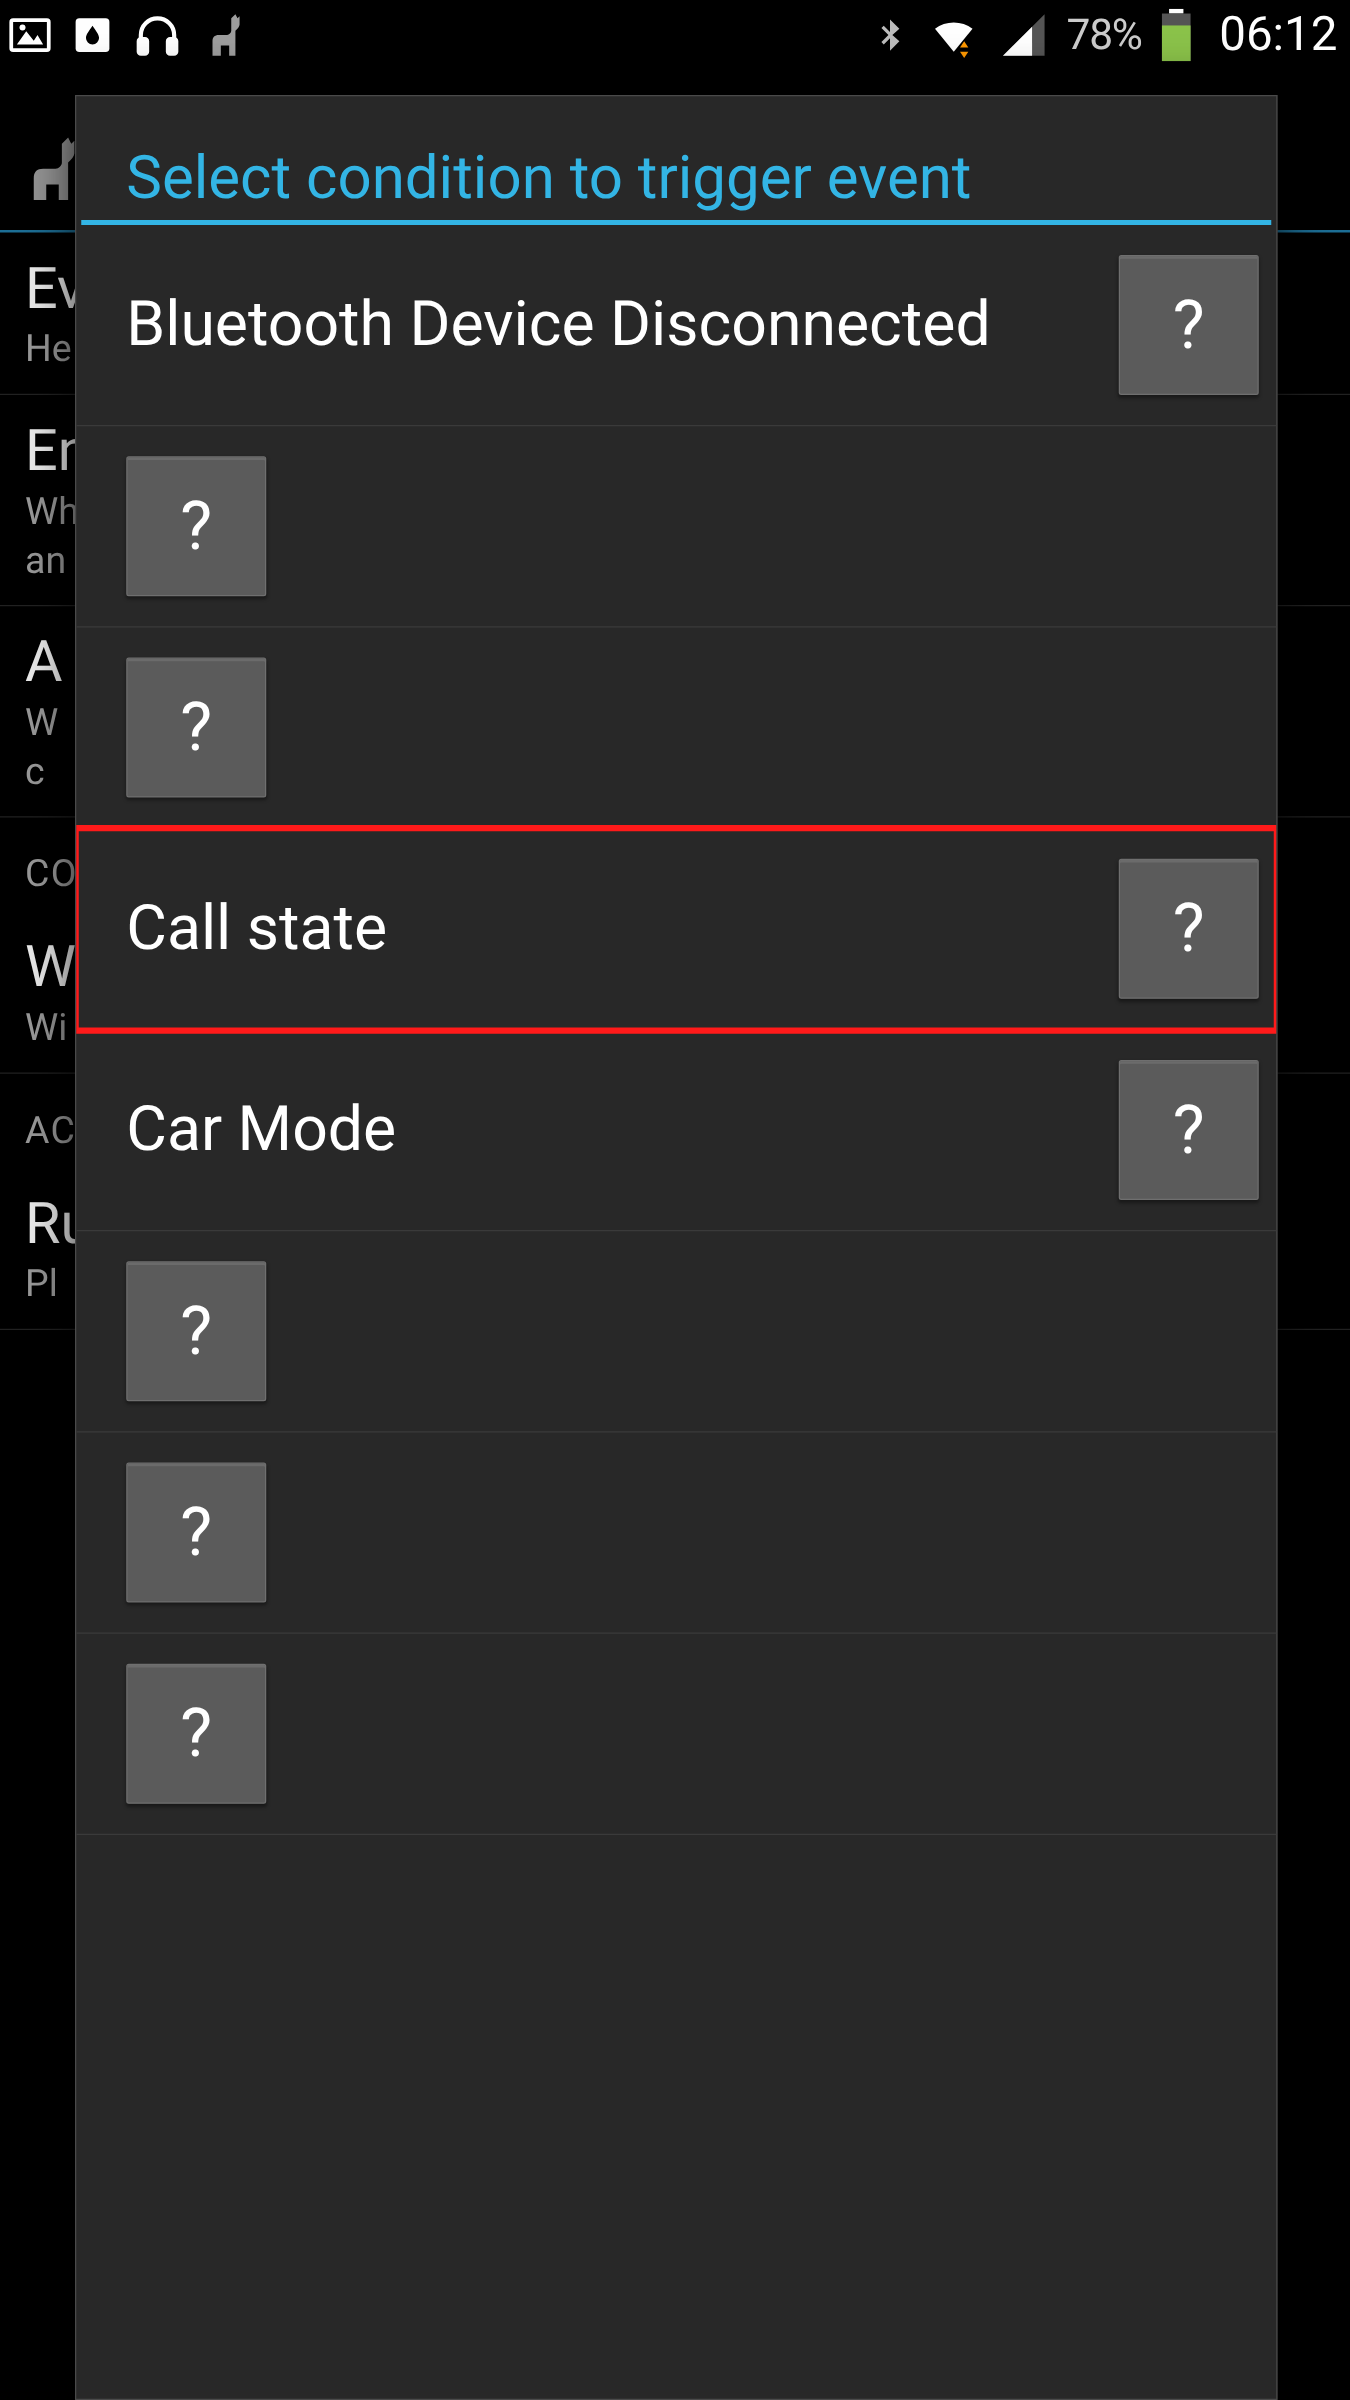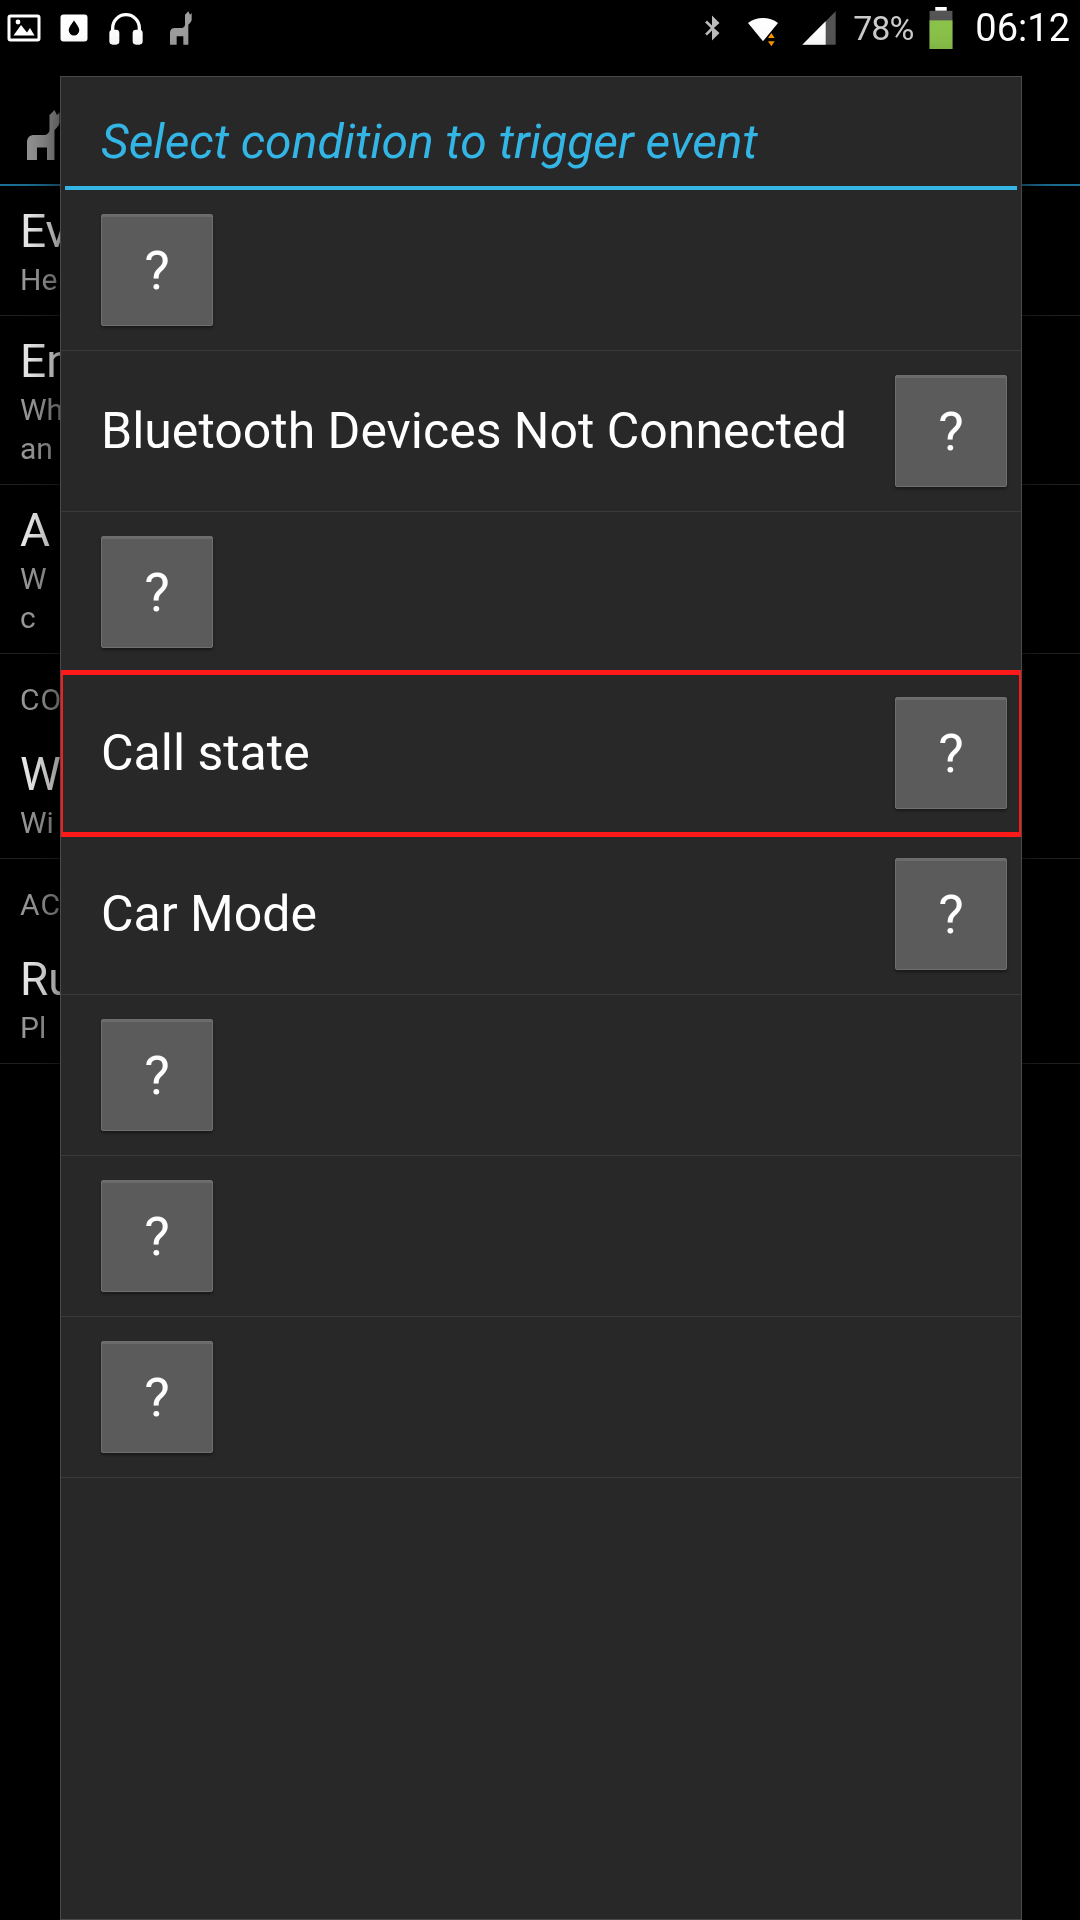--- a/index.html
+++ b/index.html
@@ -77,21 +77,21 @@
     top: 76px;
     left: 60px;
     right: 58px;
     bottom: 0;
     background:#282828;
     border: 1px solid #4a4a4a;
     box-shadow: 0 0 40px rgba(0,0,0,0.8);
     display:flex;
     flex-direction:column;
   }
-  .dialog-title-wrap { padding: 36px 40px 16px 40px; font-style: italic; }
+  .dialog-title-wrap { padding: 36px 40px 6px 40px; }
   .dialog-title {
     color: #33b5e5;
     font-size: 48px;
     font-weight: 400;
   }
   .dialog-sep { height:4px; background:#33b5e5; margin:0 4px; }
 
   .dialog-list {
     flex:1;
     overflow:hidden;
@@ -228,24 +228,24 @@
 </div>
 
 <div class="dialog">
   <div class="dialog-title-wrap">
     <div class="dialog-title">Select condition to trigger event</div>
   </div>
   <div class="dialog-sep"></div>
 
   <div class="dialog-list" id="dialog-list">
       <div class="cond-row">
-        <div class="help-btn">?</div>
-      </div>
-      <div class="cond-row">
-        <div class="cond-label">Bluetooth Devices Not Connected</div>
+        <div class="cond-label">Bluetooth Device Disconnected</div>
+        <div class="help-btn">?</div>
+      </div>
+      <div class="cond-row">
         <div class="help-btn">?</div>
       </div>
       <div class="cond-row">
         <div class="help-btn">?</div>
       </div>
       <div class="cond-row highlight">
         <div class="cond-label">Call state</div>
         <div class="help-btn">?</div>
       </div>
       <div class="cond-row">

